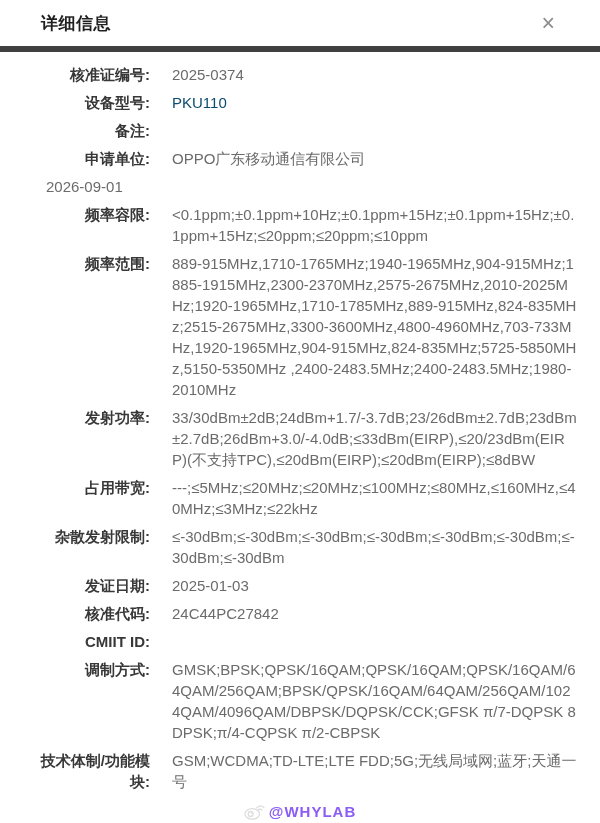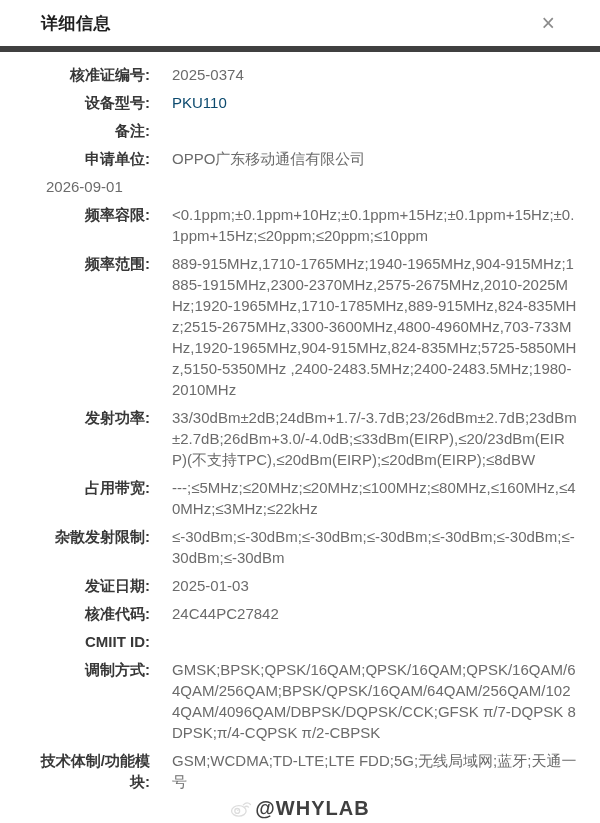--- a/index.html
+++ b/index.html
@@ -66,23 +66,23 @@
     position: absolute;
     left: 50%;
     transform: translateX(-50%);
     bottom: 3px;
     display: flex;
     align-items: center;
     gap: 4px;
     pointer-events: none;
   }
   .watermark-text {
-    font-size: 20px;
+    font-size: 15px;
     font-weight: 700;
-    color: #404040;
+    color: #8b5cf6;
     letter-spacing: 1px;
   }
 </style>
 </head>
 <body>
 
 <div class="page">
 
   <div class="modal-header">
     <div class="modal-title">详细信息</div>

